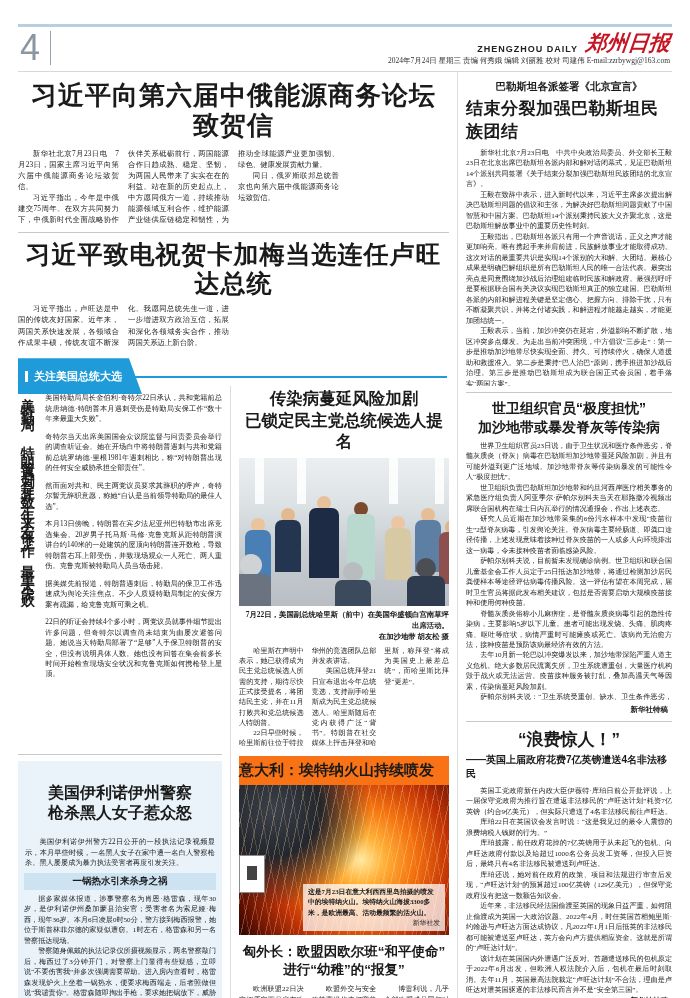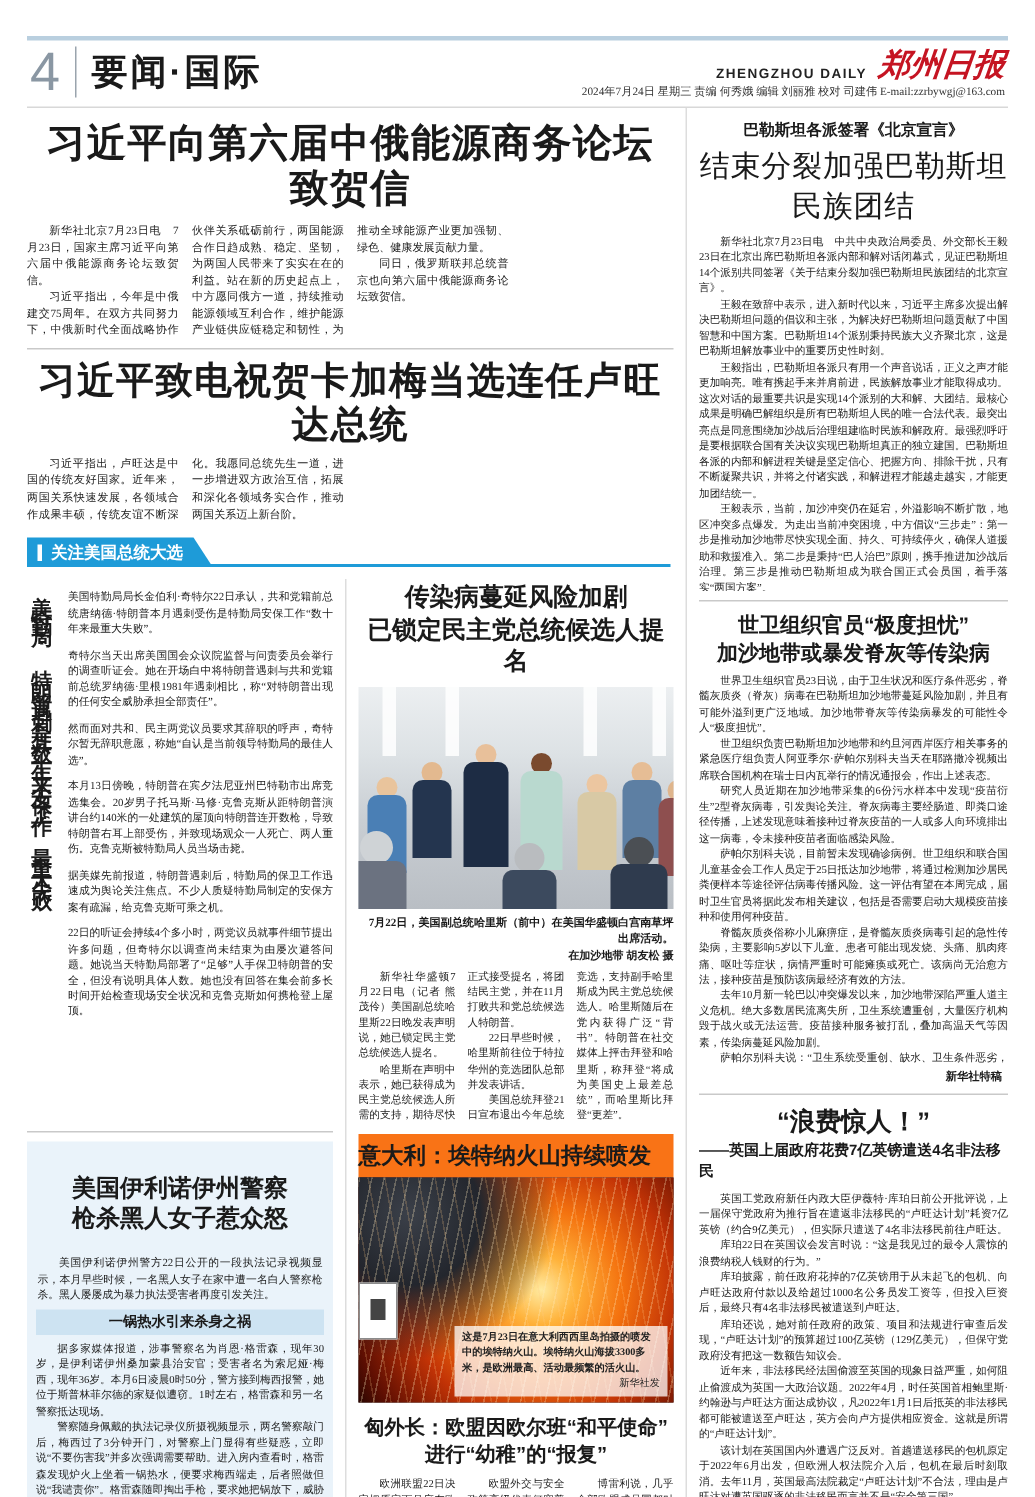--- a/index.html
+++ b/index.html
@@ -36,21 +36,21 @@
   .h-a2{font-size:25px;margin:7px 0 6px;}
   .cols-4{columns:4;column-gap:9px;column-fill:auto;font-size:7.4px;line-height:1.5;
           text-align:justify;overflow:hidden;}
   .cols-4 p,.cols-3 p,.body p{margin:0;text-indent:2em;}
   .a1-body{height:78px;}
   .a2-body{height:48px;}
 
   
   .section-banner{position:relative;height:20px;margin:7px 0 8px;}
   .banner-underline{position:absolute;left:0;right:2px;bottom:0;height:2px;background:#1e9bd8;}
-  .banner-shape{position:absolute;left:0;top:0;height:20px;display:flex;align-items:center;gap:6px;
+  .banner-shape{position:absolute;left:0;top:0;height:36px;display:flex;align-items:center;gap:6px;
                 background:#1e9bd8;color:#fff;font-family:"Liberation Sans",sans-serif;
                 font-weight:700;font-size:11px;padding:0 20px 0 7px;
                 clip-path:polygon(0 0,calc(100% - 13px) 0,100% 100%,0 100%);}
   .banner-tick{width:3px;height:11px;background:#fff;}
 
   
   .split{display:flex;margin-top:2px;}
   .col-a{width:204px;padding-right:8px;border-right:1px solid #ddd;}
   .col-b{flex:1;padding-left:8px;min-width:0;}
 
@@ -108,22 +108,22 @@
   .volcano-inset i{display:block;width:10px;height:14px;background:#444;margin:10px auto;}
 
   
   .hu-headline{font-family:"Liberation Sans",sans-serif;font-weight:700;font-size:13.5px;
                text-align:center;line-height:1.35;margin:8px 0 5px;}
   .hu-body{height:118px;font-size:7px;}
 
   
   .kicker{font-family:"Liberation Sans",sans-serif;font-weight:700;font-size:10.5px;
           text-align:center;margin-top:8px;}
-  .pal-headline{font-family:"Liberation Sans",sans-serif;font-weight:400;font-size:20px;
-                text-align:center;letter-spacing:.5px;margin:3px 0 5px;}
+  .pal-headline{font-family:"Liberation Sans",sans-serif;font-weight:700;font-size:17px;
+                text-align:left;letter-spacing:.5px;margin:3px 0 5px;}
   .body{font-size:7.1px;line-height:1.48;text-align:justify;overflow:hidden;}
   .pal-body{height:238px;}
   .who-headline{font-family:"Liberation Sans",sans-serif;font-weight:700;font-size:14px;
                 text-align:center;line-height:1.35;margin:2px 0 4px;}
   .who-body{height:262px;}
   .uk-headline{font-family:"Liberation Sans",sans-serif;font-weight:700;font-size:17px;
                text-align:center;margin:4px 0 2px;}
   .uk-subhead{font-family:"Liberation Sans",sans-serif;font-weight:700;font-size:10px;
               line-height:1.45;margin:0 0 4px;}
   .uk-body{height:208px;}
@@ -131,21 +131,20 @@
 </head>
 <body>
 
 <div class="page">
 
   <div class="top-rule"></div>
   <div class="header-row">
     <div class="header-left">
       <div class="pageno">4</div>
       <div class="header-sep"></div>
-      <div class="section-title">要闻·国际</div>
     </div>
     <div class="header-right">
       <div class="masthead-line">
         <span class="paper-en">ZHENGZHOU DAILY</span>
         <span class="paper-cn">郑州日报</span>
       </div>
       <div class="dateline">2024年7月24日 星期三 责编 何秀娥 编辑 刘丽雅 校对 司建伟 E-mail:zzrbywgj@163.com</div>
     </div>
   </div>
 
@@ -268,21 +267,20 @@
               <div class="person" style="left:168px;top:100px">
                   <div class="head" style="background:#4b4f54;width:20px;height:20px"></div>
                   <div class="torso" style="background:#2f3b4e;width:38px"></div>
                 </div>
             </div>
             <div class="photo-caption">
               <span>7月22日，美国副总统哈里斯（前中）在美国华盛顿白宫南草坪出席活动。</span><br>
               <span>在加沙地带 胡友松 摄</span>
             </div>
             <div class="cols-3 harris-body">
-                <p>新华社华盛顿7月22日电（记者 熊茂伶）美国副总统哈里斯22日晚发表声明说，她已锁定民主党总统候选人提名。</p>
                 <p>哈里斯在声明中表示，她已获得成为民主党总统候选人所需的支持，期待尽快正式接受提名，将团结民主党，并在11月打败共和党总统候选人特朗普。</p>
                 <p>22日早些时候，哈里斯前往位于特拉华州的竞选团队总部并发表讲话。</p>
                 <p>美国总统拜登21日宣布退出今年总统竞选，支持副手哈里斯成为民主党总统候选人。哈里斯随后在党内获得广泛“背书”。特朗普在社交媒体上抨击拜登和哈里斯，称拜登“将成为美国史上最差总统”，而哈里斯比拜登“更差”。</p>
               </div>
           </article>
 
           <article>
             <div class="etna-banner">意大利：埃特纳火山持续喷发</div>
             <div class="volcano">
               <div class="volcano-inset">

